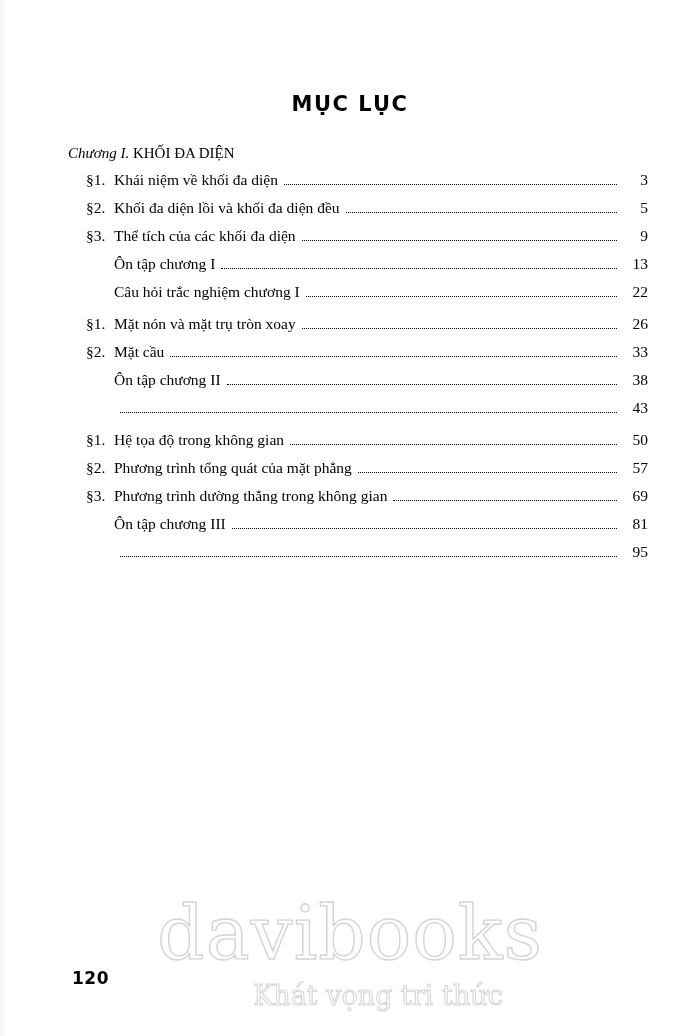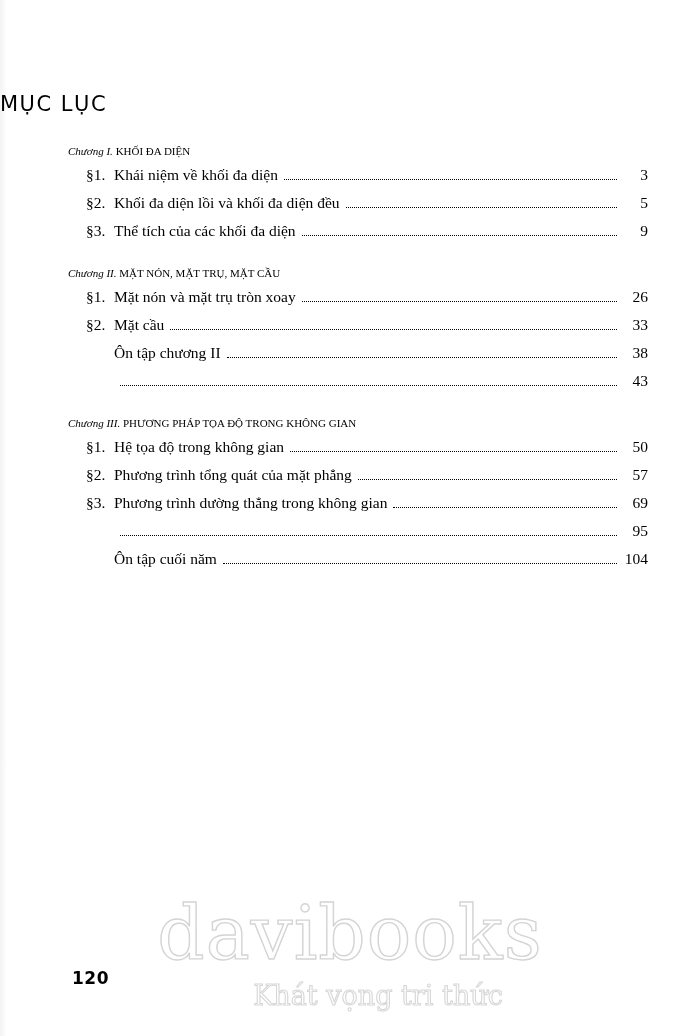--- a/index.html
+++ b/index.html
@@ -28,37 +28,38 @@
     width: 7px;
     height: 100%;
     background: linear-gradient(to right, #f3f3f3 0%, #ffffff 100%);
   }
 
   .title {
     position: absolute;
     top: 92px;
     left: 0;
     width: 100%;
+    text-align: center;
     font-family: "DejaVu Sans", sans-serif;
-    font-weight: normal;
+    font-weight: bold;
     font-size: 21px;
     letter-spacing: 1.5px;
   }
 
   .toc {
     position: absolute;
     top: 145px;
     left: 68px;
     width: 580px;
   }
 
   .chapter {
     margin-top: 22px;
     font-style: italic;
-    font-size: 11px;
+    font-size: 15px;
     white-space: nowrap;
   }
   .chapter:first-child { margin-top: 0; }
   .chapter .ch-name {
     font-style: normal;
     font-family: "Liberation Serif", serif;
   }
 
   .entries { margin-top: 4px; }
 
@@ -160,26 +161,34 @@
         <span class="label">Khối đa diện lồi và khối đa diện đều</span>
         <span class="leader"></span>
         <span class="page-no">5</span>
       </div>
       <div class="entry">
         <span class="sect">§3.</span>
         <span class="label">Thể tích của các khối đa diện</span>
         <span class="leader"></span>
         <span class="page-no">9</span>
       </div>
-    </div>
-
-    <div class="chapter">
-      <span>Chương II.</span>
-      <span class="ch-name">MẶT NÓN, MẶT TRỤ, MẶT CẦU</span>
-    </div>
+      <div class="entry indent">
+        <span class="sect"></span>
+        <span class="label">Ôn tập chương I</span>
+        <span class="leader"></span>
+        <span class="page-no">13</span>
+      </div>
+      <div class="entry indent">
+        <span class="sect"></span>
+        <span class="label">Câu hỏi trắc nghiệm chương I</span>
+        <span class="leader"></span>
+        <span class="page-no">22</span>
+      </div>
+    </div>
+
     <div class="entries">
       <div class="entry">
         <span class="sect">§1.</span>
         <span class="label">Mặt nón và mặt trụ tròn xoay</span>
         <span class="leader"></span>
         <span class="page-no">26</span>
       </div>
       <div class="entry">
         <span class="sect">§2.</span>
         <span class="label">Mặt cầu</span>
@@ -192,24 +201,20 @@
         <span class="leader"></span>
         <span class="page-no">38</span>
       </div>
       <div class="entry indent">
         <span class="sect"></span>
         <span class="leader"></span>
         <span class="page-no">43</span>
       </div>
     </div>
 
-    <div class="chapter">
-      <span>Chương III.</span>
-      <span class="ch-name">PHƯƠNG PHÁP TỌA ĐỘ TRONG KHÔNG GIAN</span>
-    </div>
     <div class="entries">
       <div class="entry">
         <span class="sect">§1.</span>
         <span class="label">Hệ tọa độ trong không gian</span>
         <span class="leader"></span>
         <span class="page-no">50</span>
       </div>
       <div class="entry">
         <span class="sect">§2.</span>
         <span class="label">Phương trình tổng quát của mặt phẳng</span>
@@ -217,28 +222,28 @@
         <span class="page-no">57</span>
       </div>
       <div class="entry">
         <span class="sect">§3.</span>
         <span class="label">Phương trình dường thẳng trong không gian</span>
         <span class="leader"></span>
         <span class="page-no">69</span>
       </div>
       <div class="entry indent">
         <span class="sect"></span>
+        <span class="label">Ôn tập chương III</span>
+        <span class="leader"></span>
+        <span class="page-no">81</span>
+      </div>
+      <div class="entry indent">
+        <span class="sect"></span>
         <span class="leader"></span>
         <span class="page-no">95</span>
-      </div>
-      <div class="entry indent">
-        <span class="sect"></span>
-        <span class="label">Ôn tập cuối năm</span>
-        <span class="leader"></span>
-        <span class="page-no">104</span>
       </div>
     </div>
 
   </div>
 
   <div class="folio">120</div>
 
   <div class="watermark wm-main">davibooks</div>
   <div class="watermark wm-sub">Khát vọng tri thức</div>
 </div>

